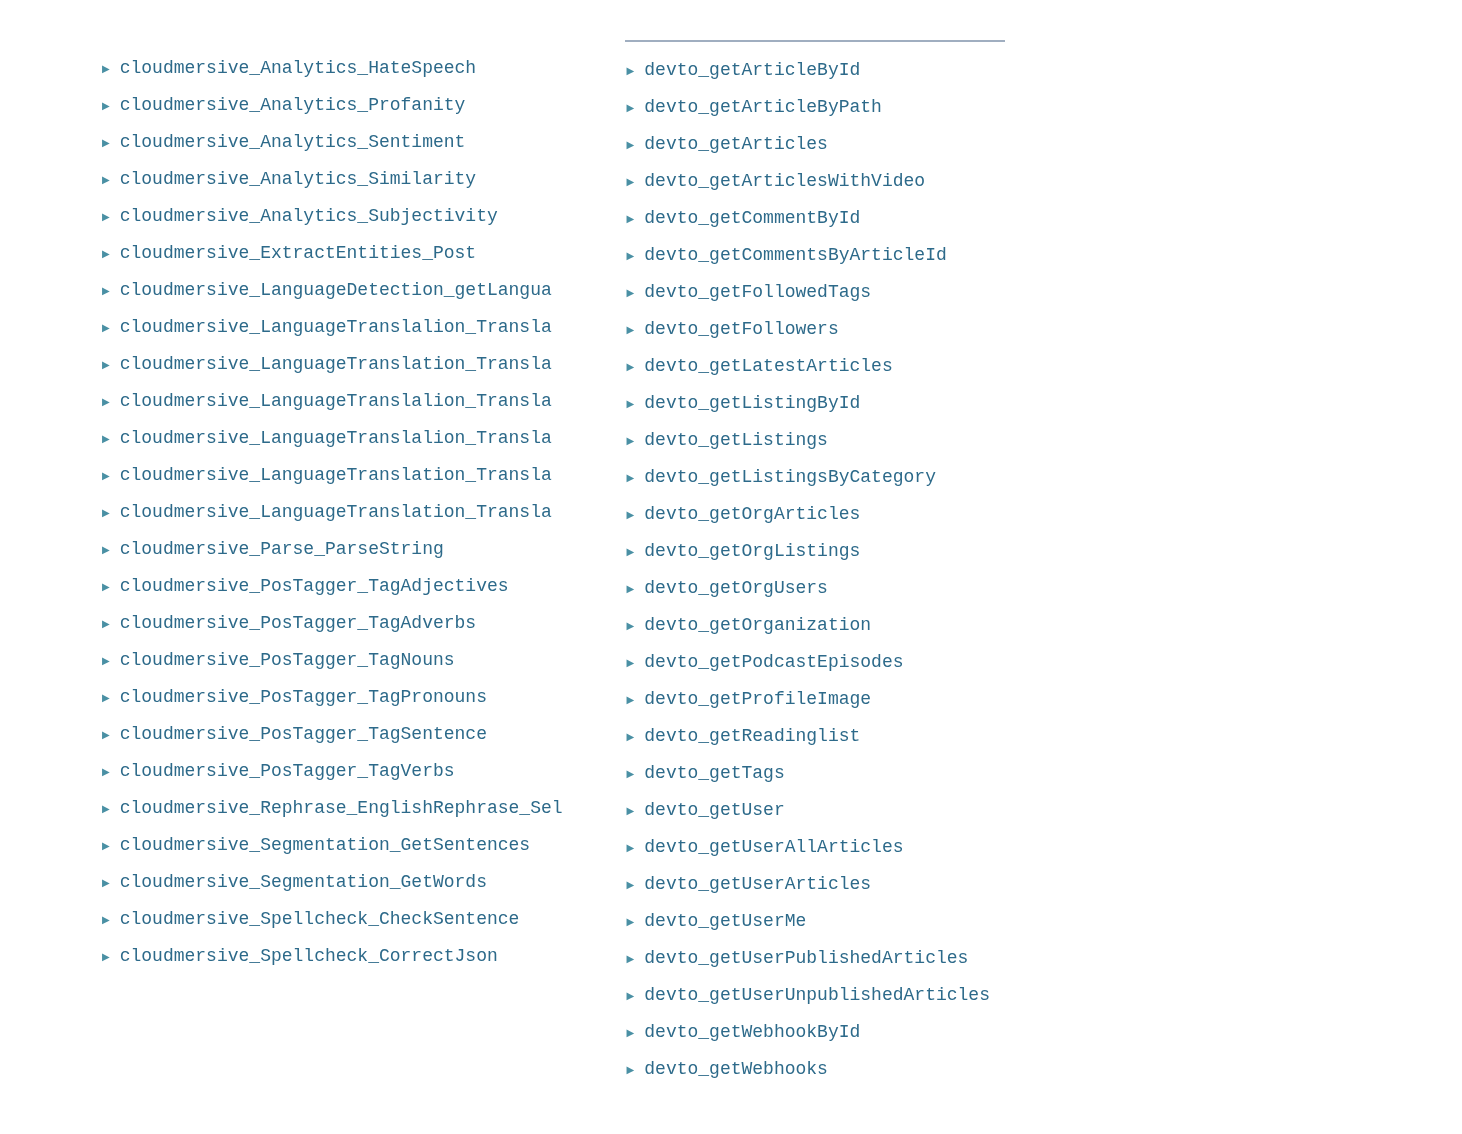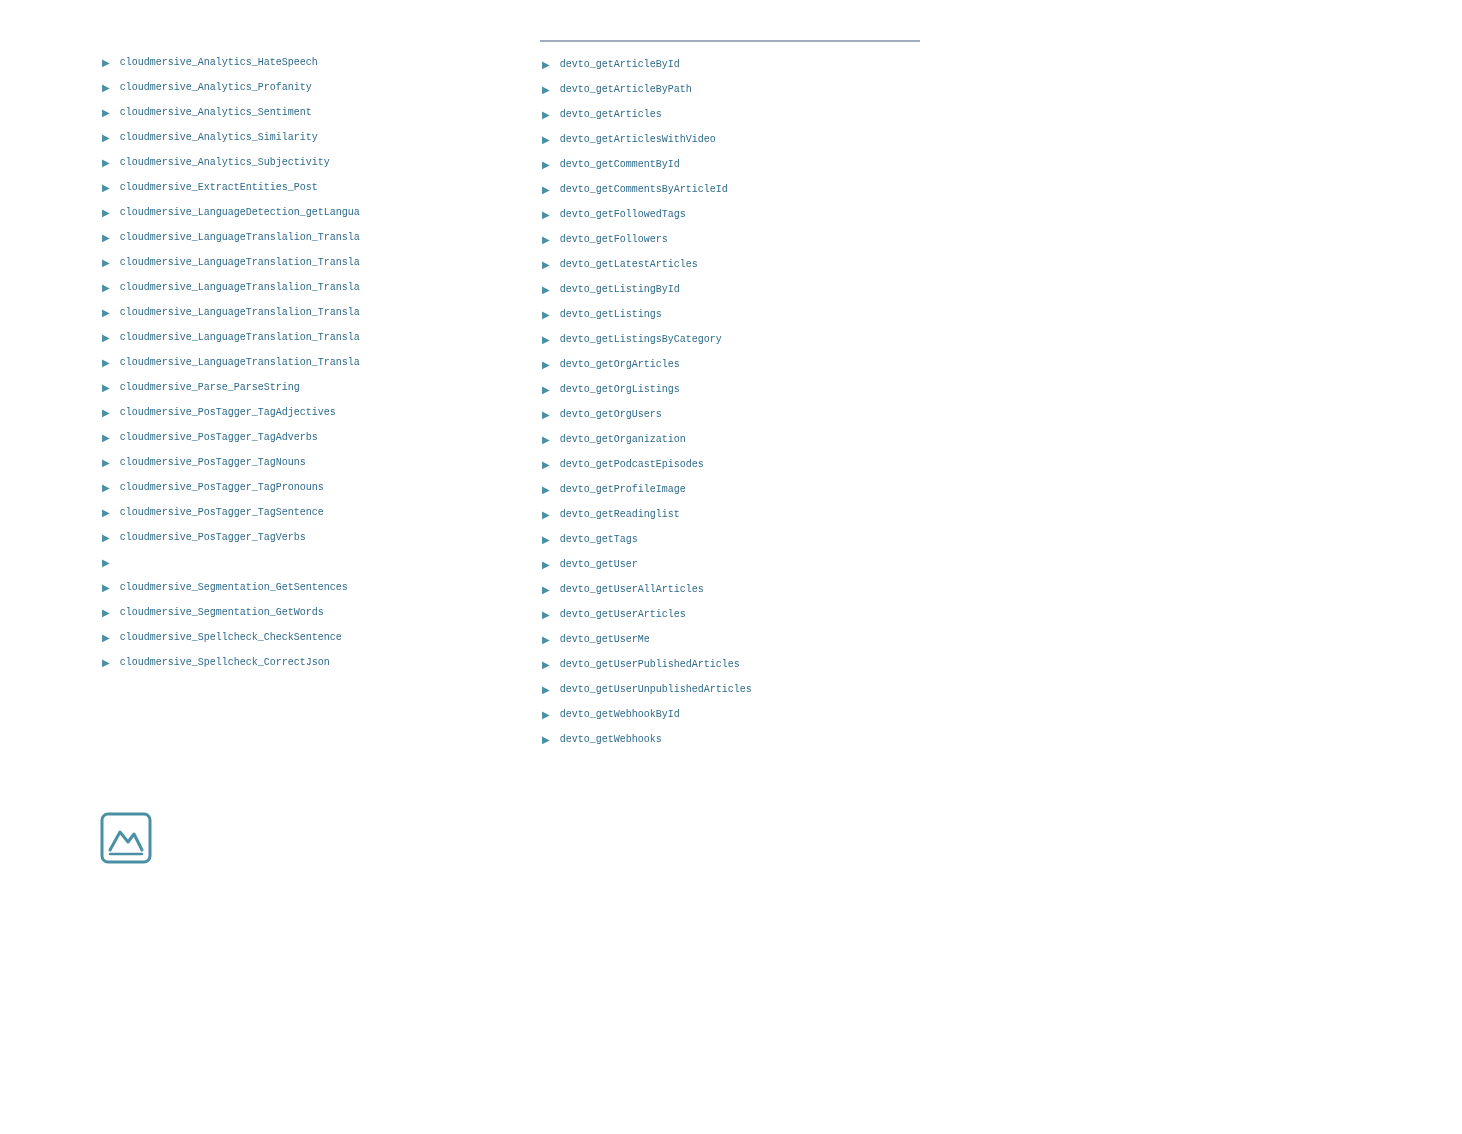--- a/index.html
+++ b/index.html
@@ -54,21 +54,21 @@
     .arrow-icon {
       color: #4a90a4;
       font-size: 10px;
       flex-shrink: 0;
       margin-right: 2px;
     }
 
     .item-label {
       color: #2d6a8a;
       font-family: 'Courier New', Courier, monospace;
-      font-size: 10px;
+      font-size: 18px;
       font-weight: 500;
       white-space: nowrap;
       overflow: hidden;
       text-overflow: ellipsis;
     }
 
     .bottom-logo {
       margin-top: 30px;
       padding: 10px 60px;
     }
@@ -158,20 +158,21 @@
       <div class="list-item">
         <span class="arrow-icon">▶</span>
         <span class="item-label">cloudmersive_PosTagger_TagSentence</span>
       </div>
       <div class="list-item">
         <span class="arrow-icon">▶</span>
         <span class="item-label">cloudmersive_PosTagger_TagVerbs</span>
       </div>
       <div class="list-item">
         <span class="arrow-icon">▶</span>
+        <span class="item-label">cloudmersive_Rephrase_EnglishRephrase_Sel</span>
       </div>
       <div class="list-item">
         <span class="arrow-icon">▶</span>
         <span class="item-label">cloudmersive_Segmentation_GetSentences</span>
       </div>
       <div class="list-item">
         <span class="arrow-icon">▶</span>
         <span class="item-label">cloudmersive_Segmentation_GetWords</span>
       </div>
       <div class="list-item">

